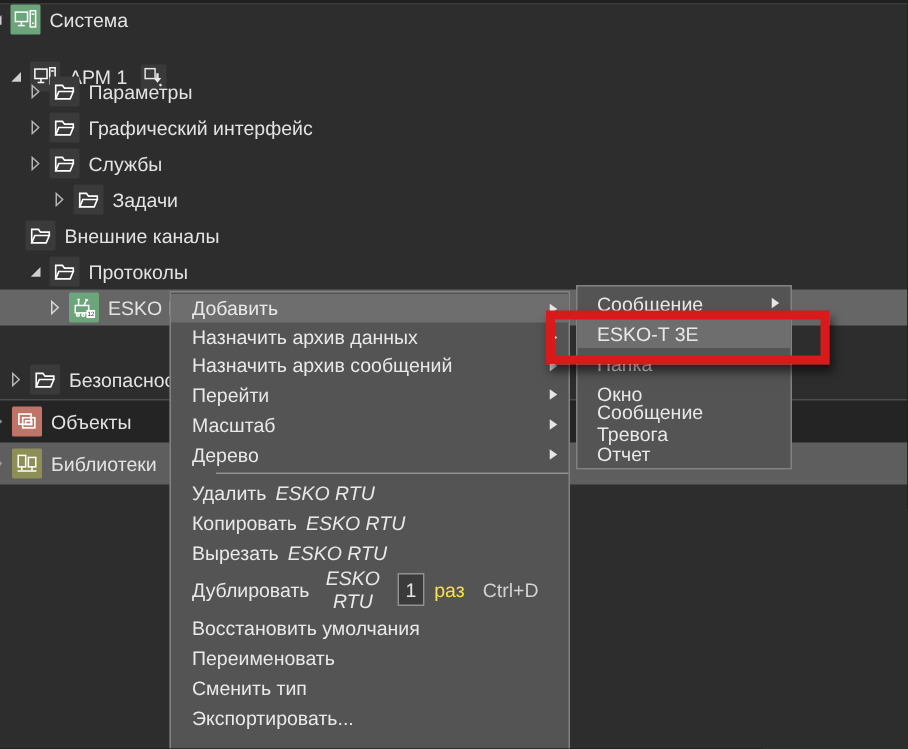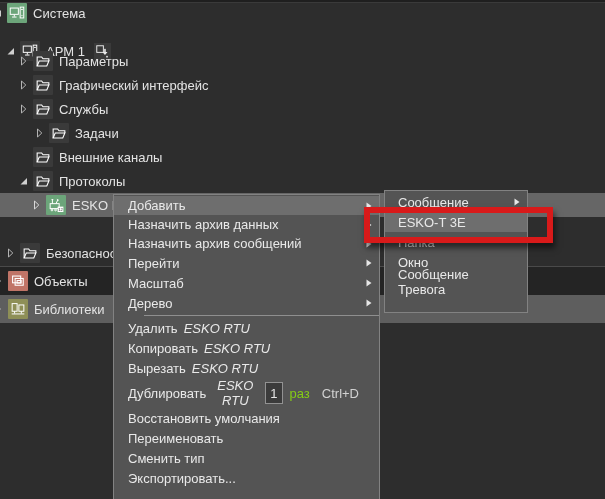--- a/index.html
+++ b/index.html
@@ -43,21 +43,21 @@
   .mi.h30{height:30px;}
   .mi.hl{background:#6e6e6e;}
   .mi .it{font-style:italic;margin-left:6px;}
   .mi-arrow{position:absolute;right:7px;top:50%;transform:translateY(-50%);width:6px;height:8px;}
   .msep{height:1px;background:#8f8f8f;margin:2px 0 2px 30px;}
   .count-box{
     display:inline-flex;align-items:center;justify-content:center;
     width:22px;height:20px;background:#3b3b3b;border:1px solid #929292;
     margin:0 7px 0 7px;color:#e6e6e6;box-sizing:content-box;
   }
-  .raz{color:#84cc16;}
+  .raz{color:#fde047;}
   .shortcut{margin-left:12px;color:#d2d2d2;}
 
   
   .red-box{
     position:absolute;left:364px;top:207px;width:189px;height:36px;
     box-sizing:border-box;border:6px solid #d81a1a;
     box-shadow:2px 5px 6px rgba(0,0,0,0.55);
     z-index:20;pointer-events:none;
   }
   svg{display:block;}
@@ -172,21 +172,21 @@
     </span>
     <span class="tile dark">
       <svg width="18" height="18" viewBox="0 0 20 20" fill="none" stroke="#fff" stroke-width="1.2">
         <path d="M3.5 15.5 V5.5 h5 l1.5 2 h6.5 v2.5"></path>
           <path d="M3.5 15.5 l2.3 -5.5 h10.7 l-2.3 5.5 z"></path>
       </svg>
     </span>
     <span class="tlabel">Задачи</span>
   </div>
 
-  <div class="trow" style="top:145px;padding-left:20px;">
+  <div class="trow" style="top:145px;padding-left:4px;">
     <span class="exp"></span>
     <span class="tile dark">
       <svg width="18" height="18" viewBox="0 0 20 20" fill="none" stroke="#fff" stroke-width="1.2">
         <path d="M3.5 15.5 V5.5 h5 l1.5 2 h6.5 v2.5"></path>
           <path d="M3.5 15.5 l2.3 -5.5 h10.7 l-2.3 5.5 z"></path>
       </svg>
     </span>
     <span class="tlabel">Внешние каналы</span>
   </div>
 
@@ -374,16 +374,19 @@
     </div>
     <div class="mi h20" style="padding-left:13px;">
       <span>Папка</span>
     </div>
     <div class="mi h20" style="padding-left:13px;">
       <span>Окно</span>
     </div>
     <div class="mi h20" style="padding-left:13px;">
       <span>Сообщение Тревога</span>
     </div>
+    <div class="mi h20" style="padding-left:13px;">
+      <span>Отчет</span>
+    </div>
   </div>
 
   <div class="red-box"></div>
 </div>
 
 </body></html>

